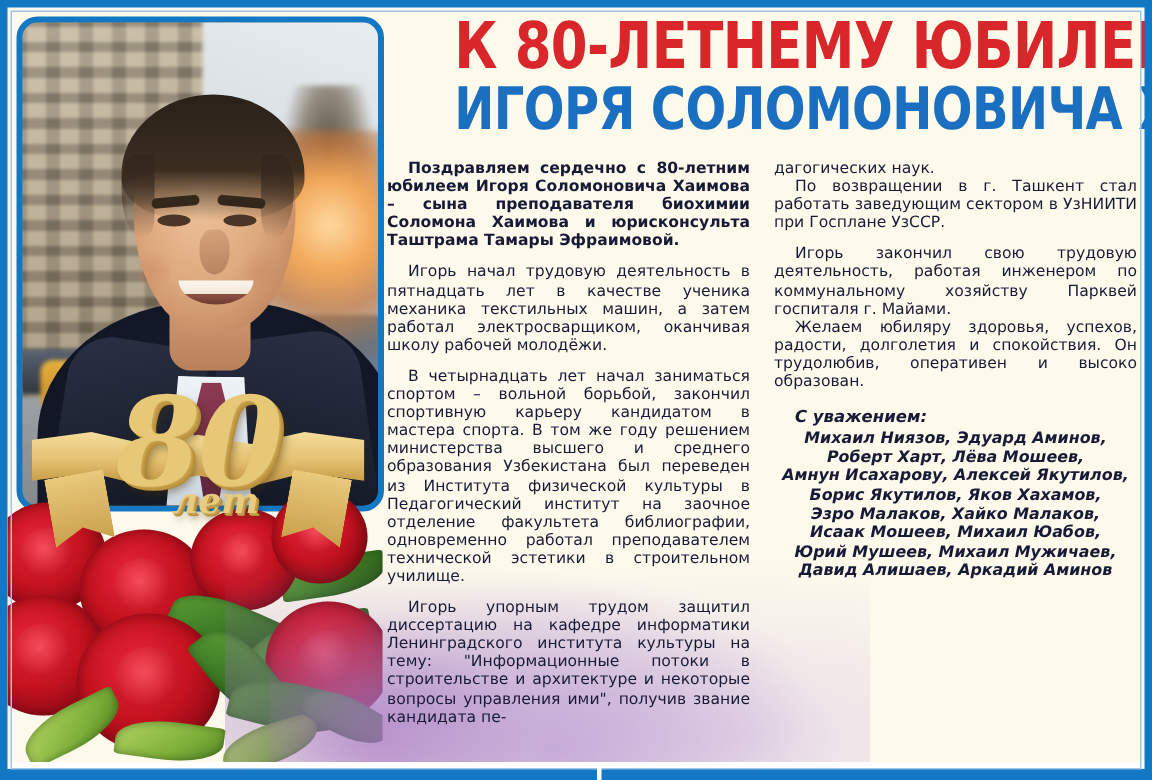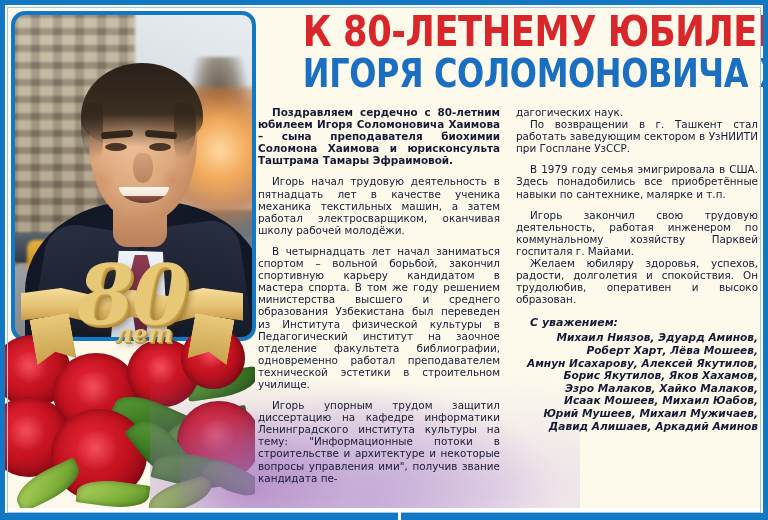--- a/index.html
+++ b/index.html
@@ -263,21 +263,21 @@
   }
   .col p.tight{margin-bottom:0;}
   .col p.lead{font-weight:700;}
   .sig-head{
     margin:11px 0 2px 0;font-size:11px;line-height:13px;
     font-weight:700;font-style:italic;color:#171a36;text-indent:14px;
   }
   .sig-list{
     margin:0;font-size:10.6px;line-height:12.6px;
     font-weight:700;font-style:italic;color:#171a36;
-    text-align:right;text-indent:0;
+    text-align:center;text-indent:0;
   }
   .sig-list div{white-space:nowrap;}
 </style>
 </head>
 <body>
 
 <div class="page">
 
   <div class="left-art">
 
@@ -350,21 +350,20 @@
   <div class="cols">
     <div class="col">
       <p class="lead">Поздравляем сердечно с 80-летним юбилеем Игоря Соломоновича Хаимова – сына преподавателя биохимии Соломона Хаимова и юрисконсульта Таштрама Тамары Эфраимовой.</p>
       <p>Игорь начал трудовую деятельность в пятнадцать лет в качестве ученика механика текстильных машин, а затем работал электросварщиком, оканчивая школу рабочей молодёжи.</p>
       <p>В четырнадцать лет начал заниматься спортом – вольной борьбой, закончил спортивную карьеру кандидатом в мастера спорта. В том же году решением министерства высшего и среднего образования Узбекистана был переведен из Института физической культуры в Педагогический институт на заочное отделение факультета библиографии, одновременно работал преподавателем технической эстетики в строительном училище.</p>
       <p>Игорь упорным трудом защитил диссертацию на кафедре информатики Ленинградского института культуры на тему: "Информационные потоки в строительстве и архитектуре и некоторые вопросы управления ими", получив звание кандидата пе-</p>
     </div>
     <div class="col">
       <p class="tight" style="text-indent:0;">дагогических наук.</p>
       <p>По возвращении в г. Ташкент стал работать заведующим сектором в УзНИИТИ при Госплане УзССР.</p>
-      <p>В 1979 году семья эмигрировала в США. Здесь понадобились все приобретённые навыки по сантехнике, малярке и т.п.</p>
       <p class="tight">Игорь закончил свою трудовую деятельность, работая инженером по коммунальному хозяйству Парквей госпиталя г. Майами.</p>
       <p>Желаем юбиляру здоровья, успехов, радости, долголетия и спокойствия. Он трудолюбив, оперативен и высоко образован.</p>
 
       <div class="sig-head">С уважением:</div>
       <div class="sig-list">
         <div>Михаил Ниязов, Эдуард Аминов,</div>
         <div>Роберт Харт, Лёва Мошеев,</div>
         <div>Амнун Исахарову, Алексей Якутилов,</div>
         <div>Борис Якутилов, Яков Хахамов,</div>
         <div>Эзро Малаков, Хайко Малаков,</div>

